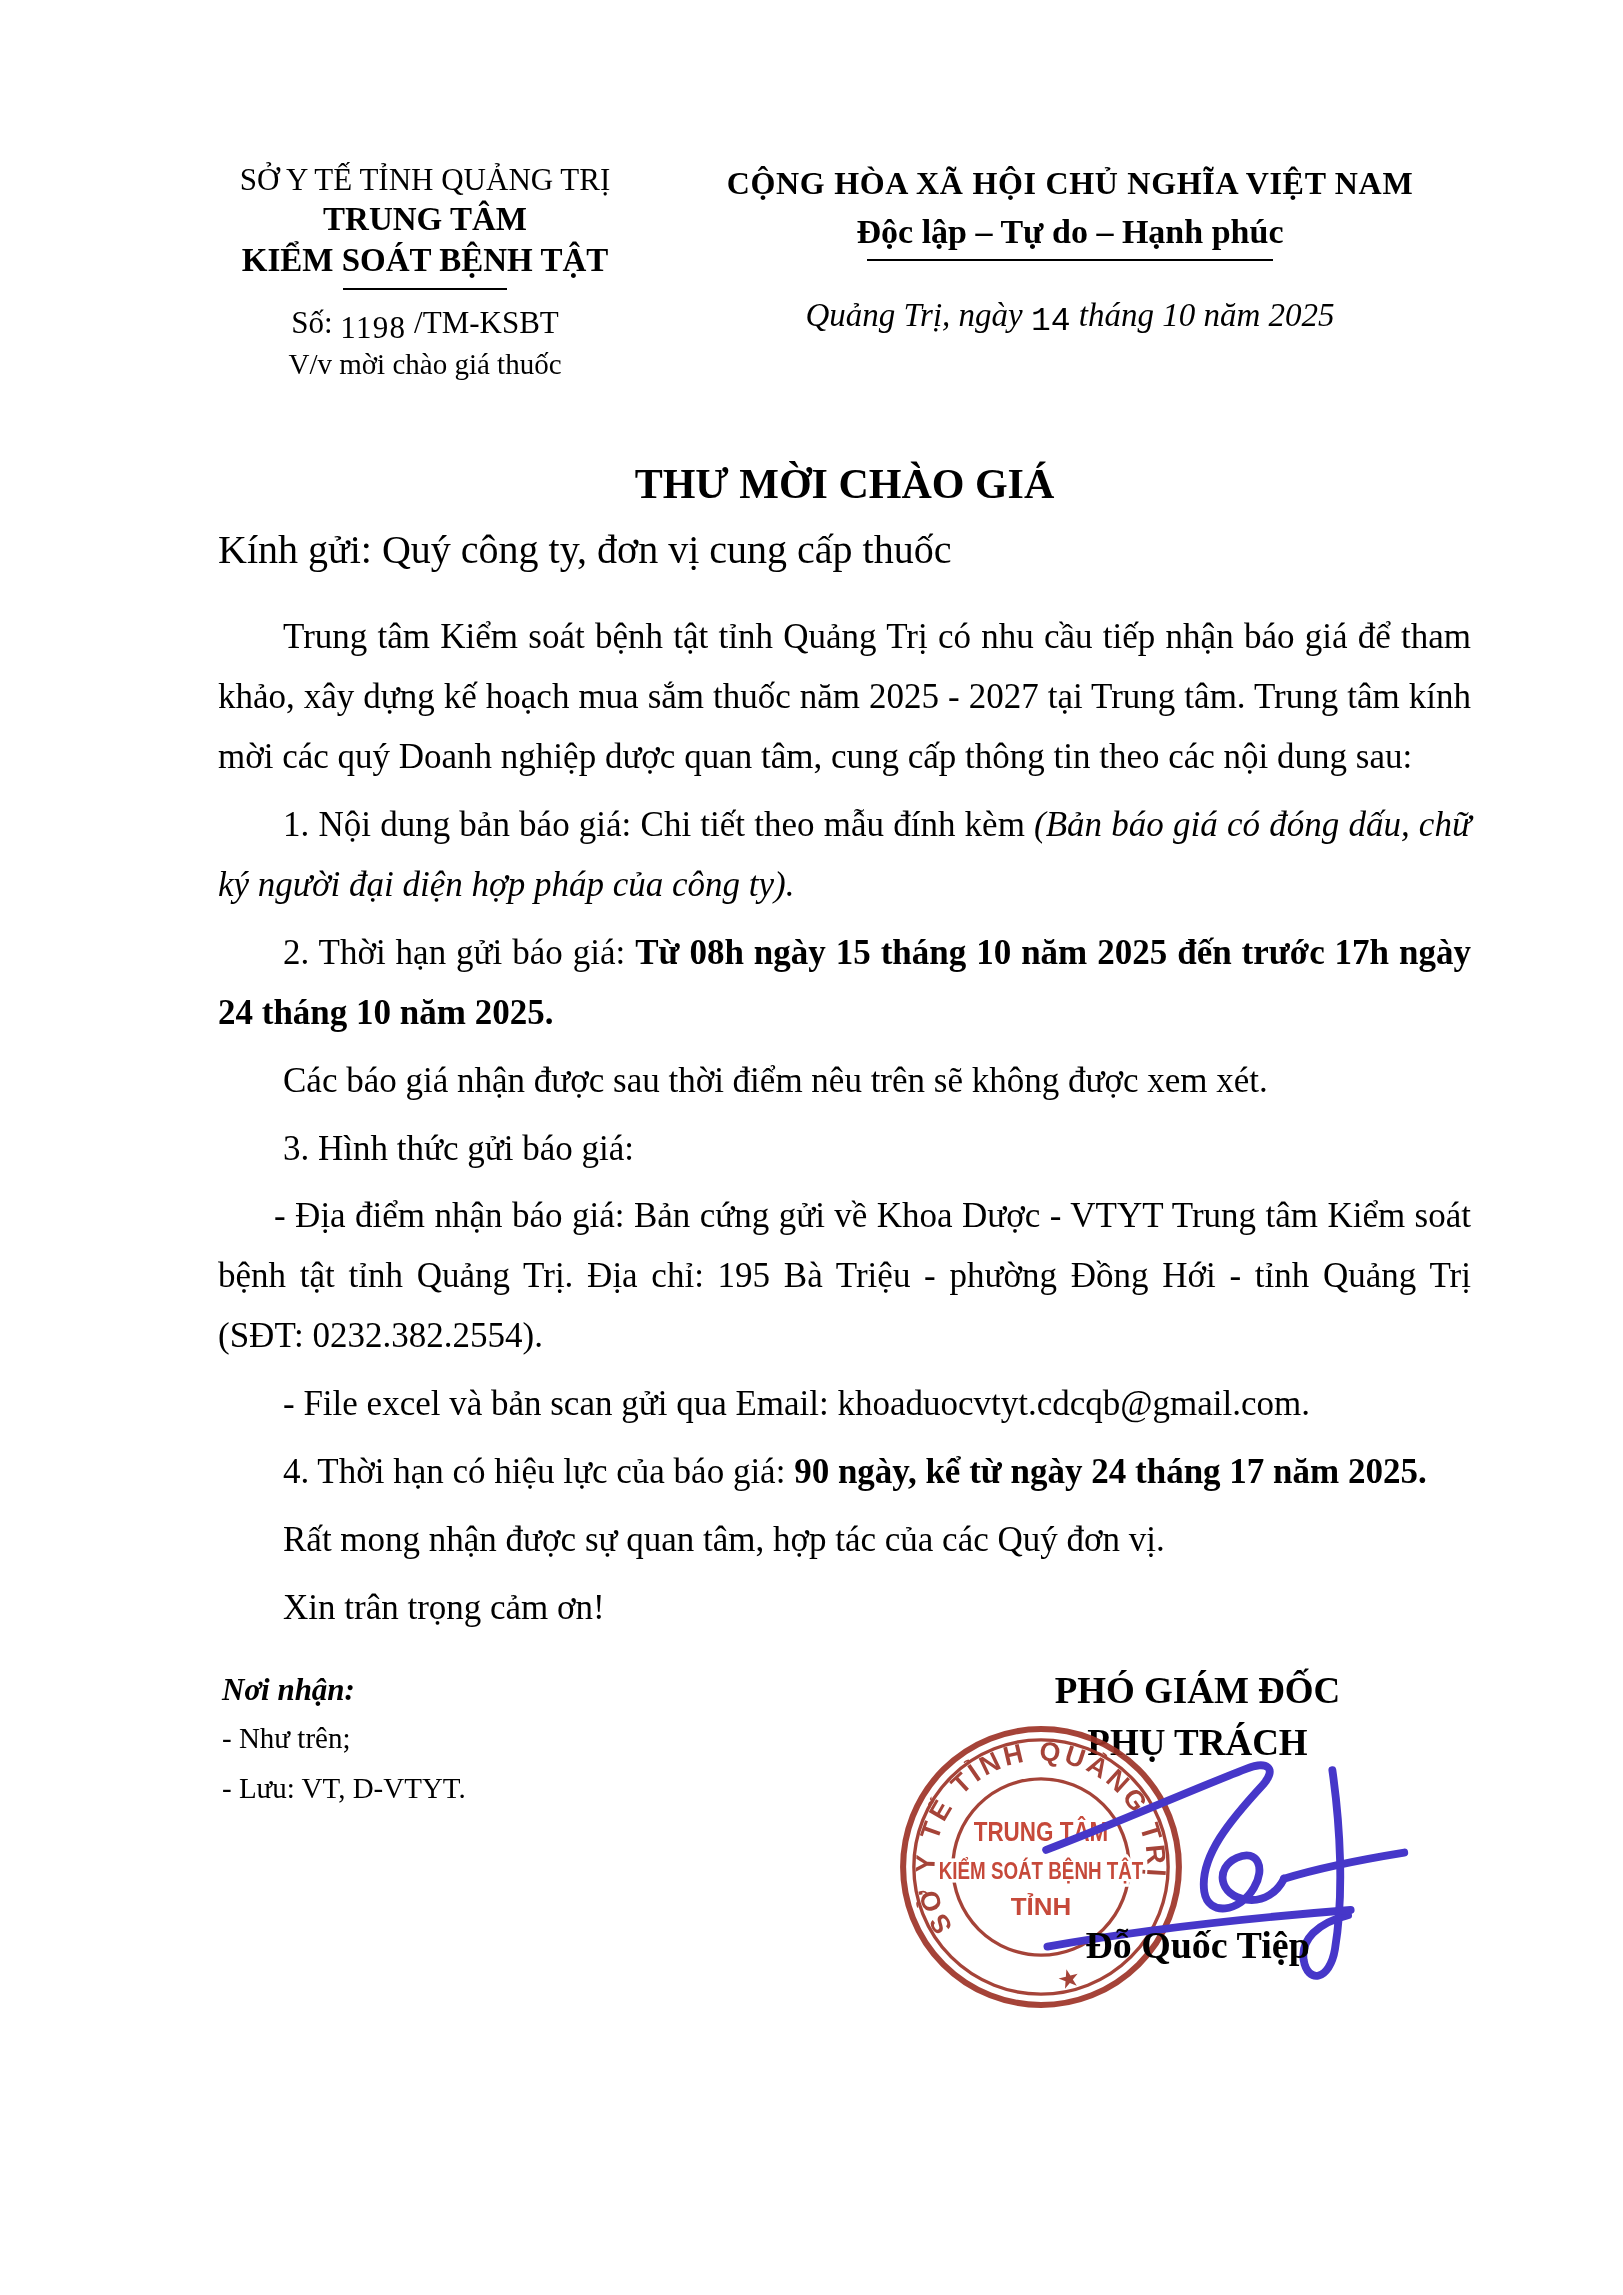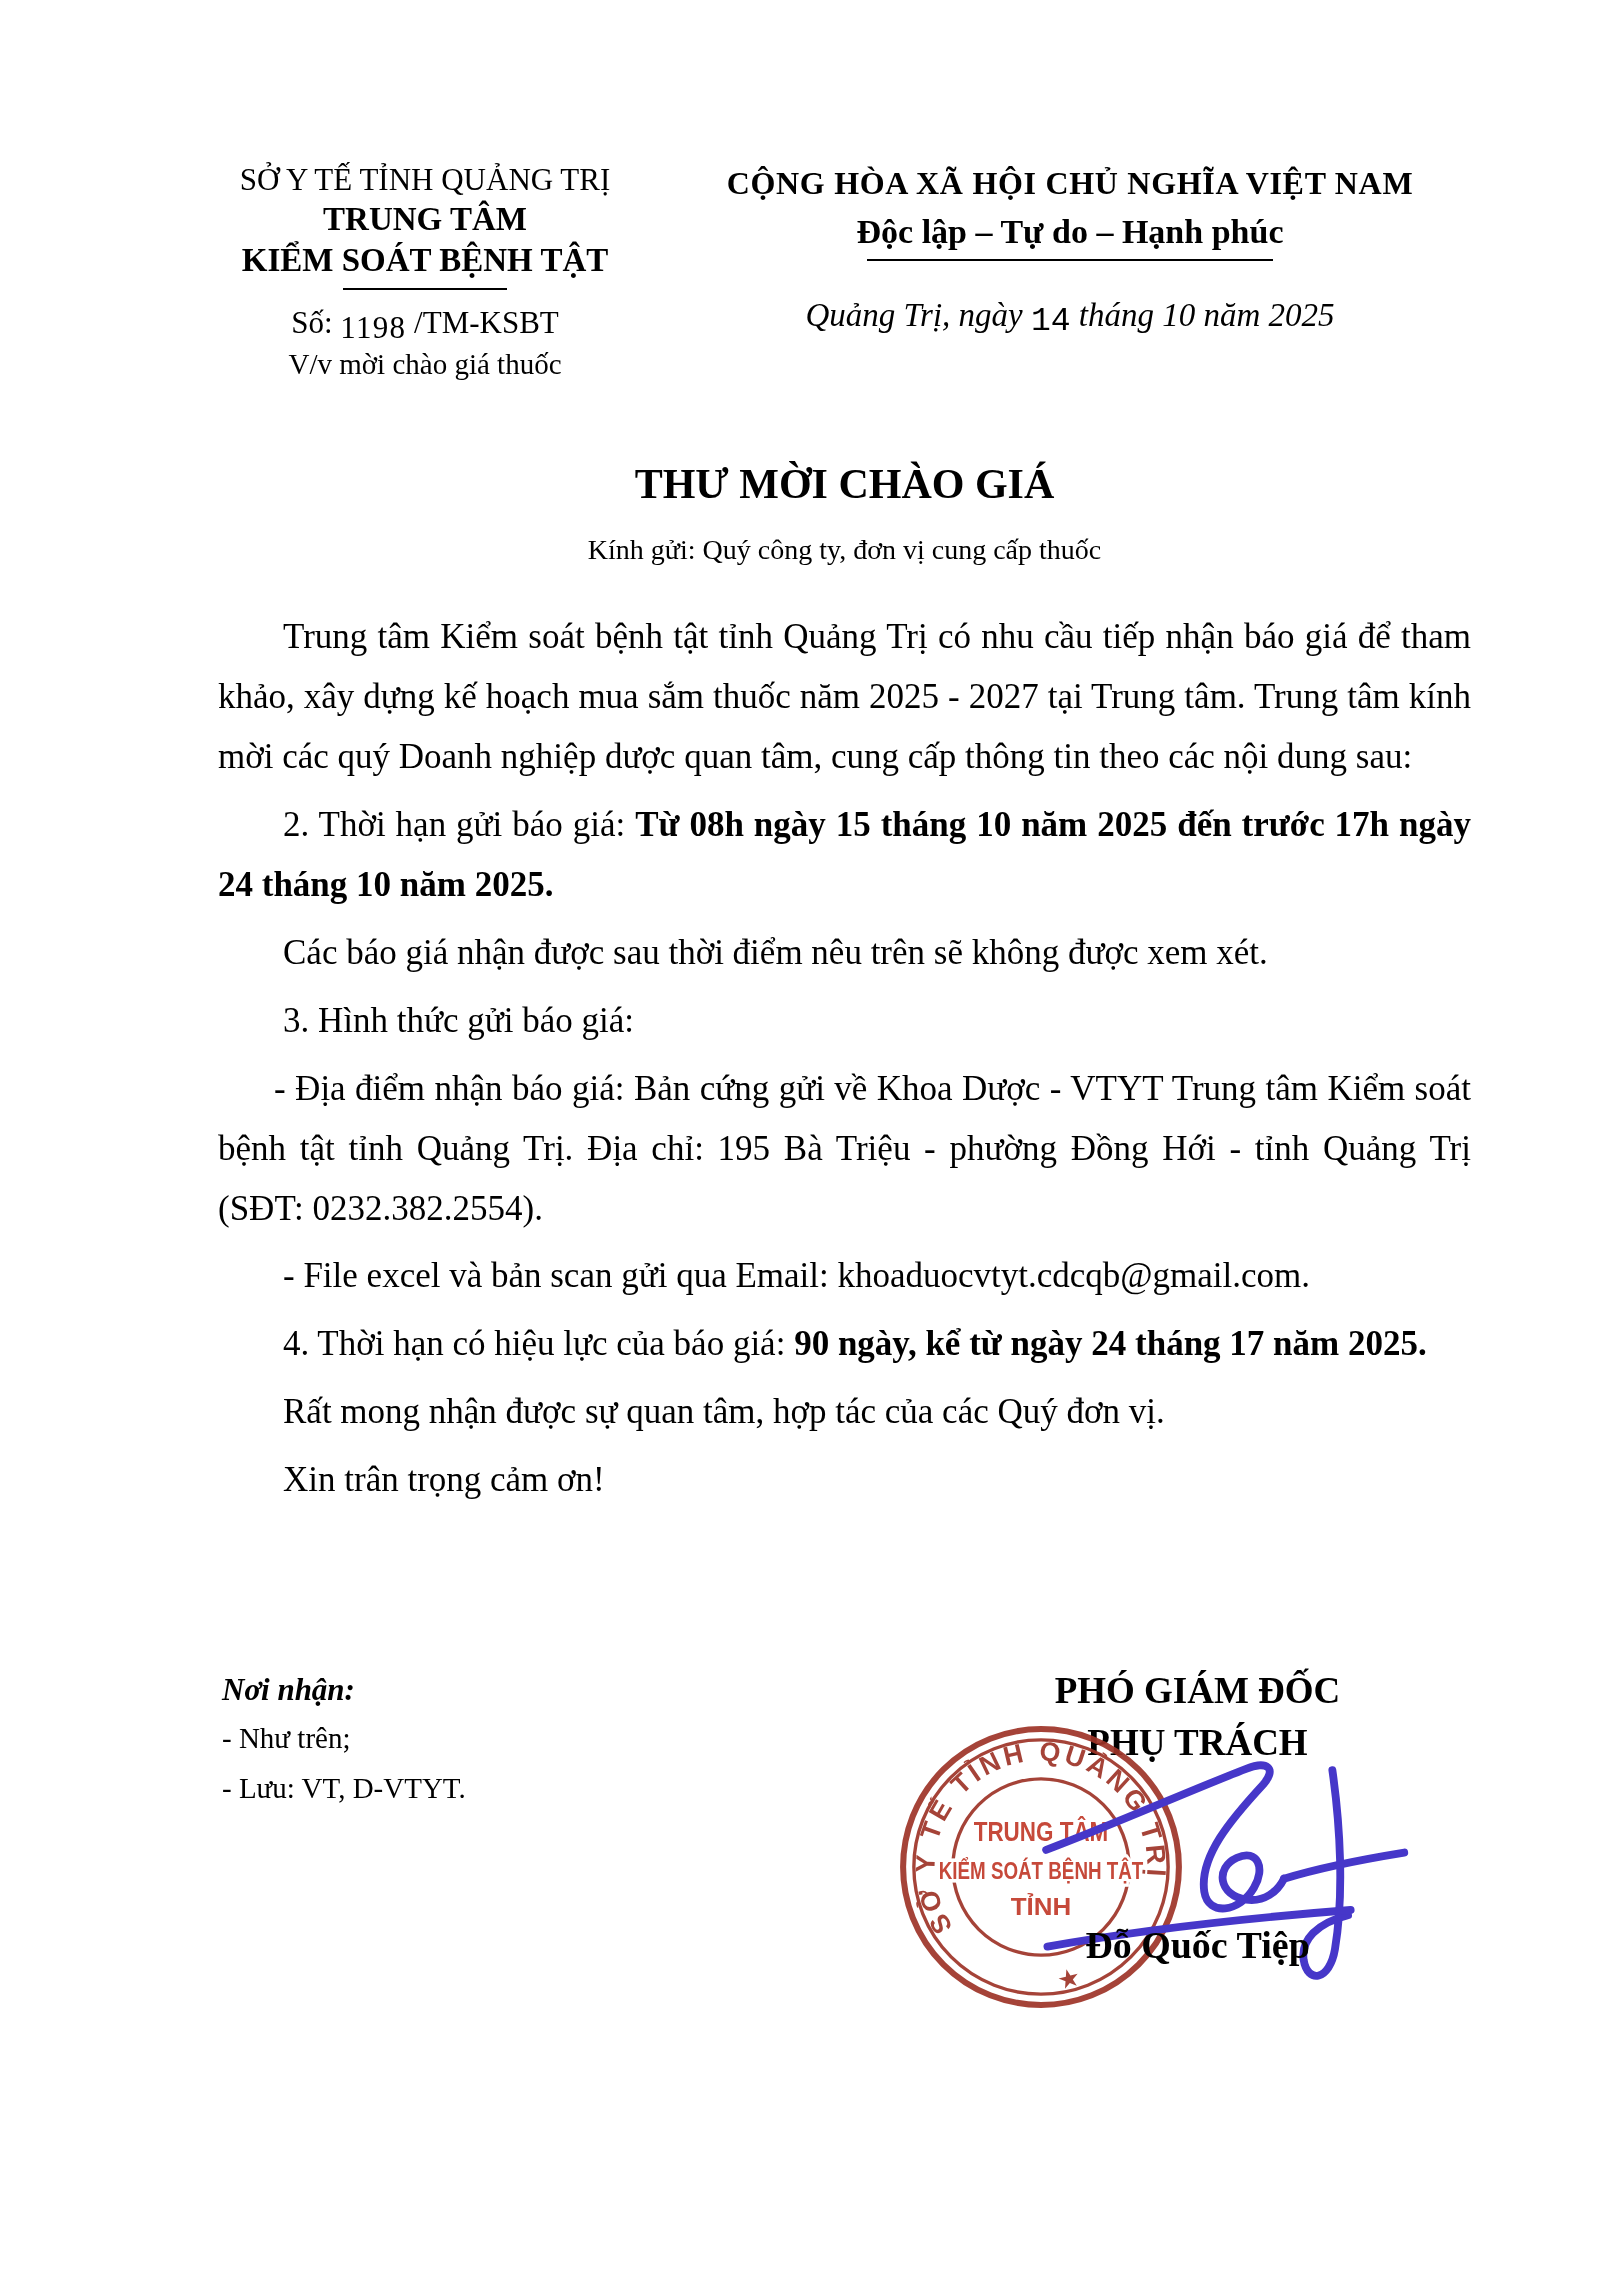--- a/index.html
+++ b/index.html
@@ -36,21 +36,21 @@
   .dateline { font-size:33px; line-height:41px; font-style:italic; margin-top:34px; }
   .day-num { display:inline-block; font-style:normal; transform:translateY(3.9px);font-family:Liberation Mono, monospace; }
 
   
   .doc-title {
     position:absolute; left:218px; top:458px; width:1253px;
     text-align:center; font-size:42px; font-weight:bold; line-height:52px;
   }
   .doc-salutation {
     position:absolute; left:218px; top:527px; width:1253px;
-    text-align:center; font-size:28px; line-height:46px;
+    text-align:left; font-size:40px; line-height:46px;
   }
 
   
   .body-text {
     position:absolute; left:218px; top:607px; width:1253px;
     font-size:35px; line-height:60px; text-align:justify;
   }
   .body-text p { margin:0 0 7.9px 0; }
   .body-text p.indent { text-indent:65px; }
   .body-text p.indent-sm { text-indent:56px; }
@@ -100,20 +100,21 @@
     <div class="motto">Độc lập – Tự do – Hạnh phúc</div>
     <div class="hr-long"></div>
     <div class="dateline"><span>Quảng Trị, ngày</span> <span class="day-num">14</span> <span>tháng 10 năm 2025</span></div>
   </div>
 
   <div class="doc-title">THƯ MỜI CHÀO GIÁ</div>
   <div class="doc-salutation">Kính gửi: Quý công ty, đơn vị cung cấp thuốc</div>
 
   <div class="body-text">
     <p class="indent">Trung tâm Kiểm soát bệnh tật tỉnh Quảng Trị có nhu cầu tiếp nhận báo giá để tham khảo, xây dựng kế hoạch mua sắm thuốc năm 2025 - 2027 tại Trung tâm. Trung tâm kính mời các quý Doanh nghiệp dược quan tâm, cung cấp thông tin theo các nội dung sau:</p>
+    <p class="indent"><span>1. Nội dung bản báo giá: Chi tiết theo mẫu đính kèm </span><span class="it">(Bản báo giá có đóng dấu, chữ ký người đại diện hợp pháp của công ty).</span></p>
     <p class="indent"><span>2. Thời hạn gửi báo giá: </span><span class="b">Từ 08h ngày 15 tháng 10 năm 2025 đến trước 17h ngày 24 tháng 10 năm 2025.</span></p>
     <p class="indent">Các báo giá nhận được sau thời điểm nêu trên sẽ không được xem xét.</p>
     <p class="indent">3. Hình thức gửi báo giá:</p>
     <p class="indent-sm">- Địa điểm nhận báo giá: Bản cứng gửi về Khoa Dược - VTYT Trung tâm Kiểm soát bệnh tật tỉnh Quảng Trị. Địa chỉ: 195 Bà Triệu - phường Đồng Hới - tỉnh Quảng Trị (SĐT: 0232.382.2554).</p>
     <p class="indent">- File excel và bản scan gửi qua Email: khoaduocvtyt.cdcqb@gmail.com.</p>
     <p class="indent"><span>4. Thời hạn có hiệu lực của báo giá: </span><span class="b">90 ngày, kể từ ngày 24 tháng 17 năm 2025.</span></p>
     <p class="indent">Rất mong nhận được sự quan tâm, hợp tác của các Quý đơn vị.</p>
     <p class="indent">Xin trân trọng cảm ơn!</p>
   </div>
 

